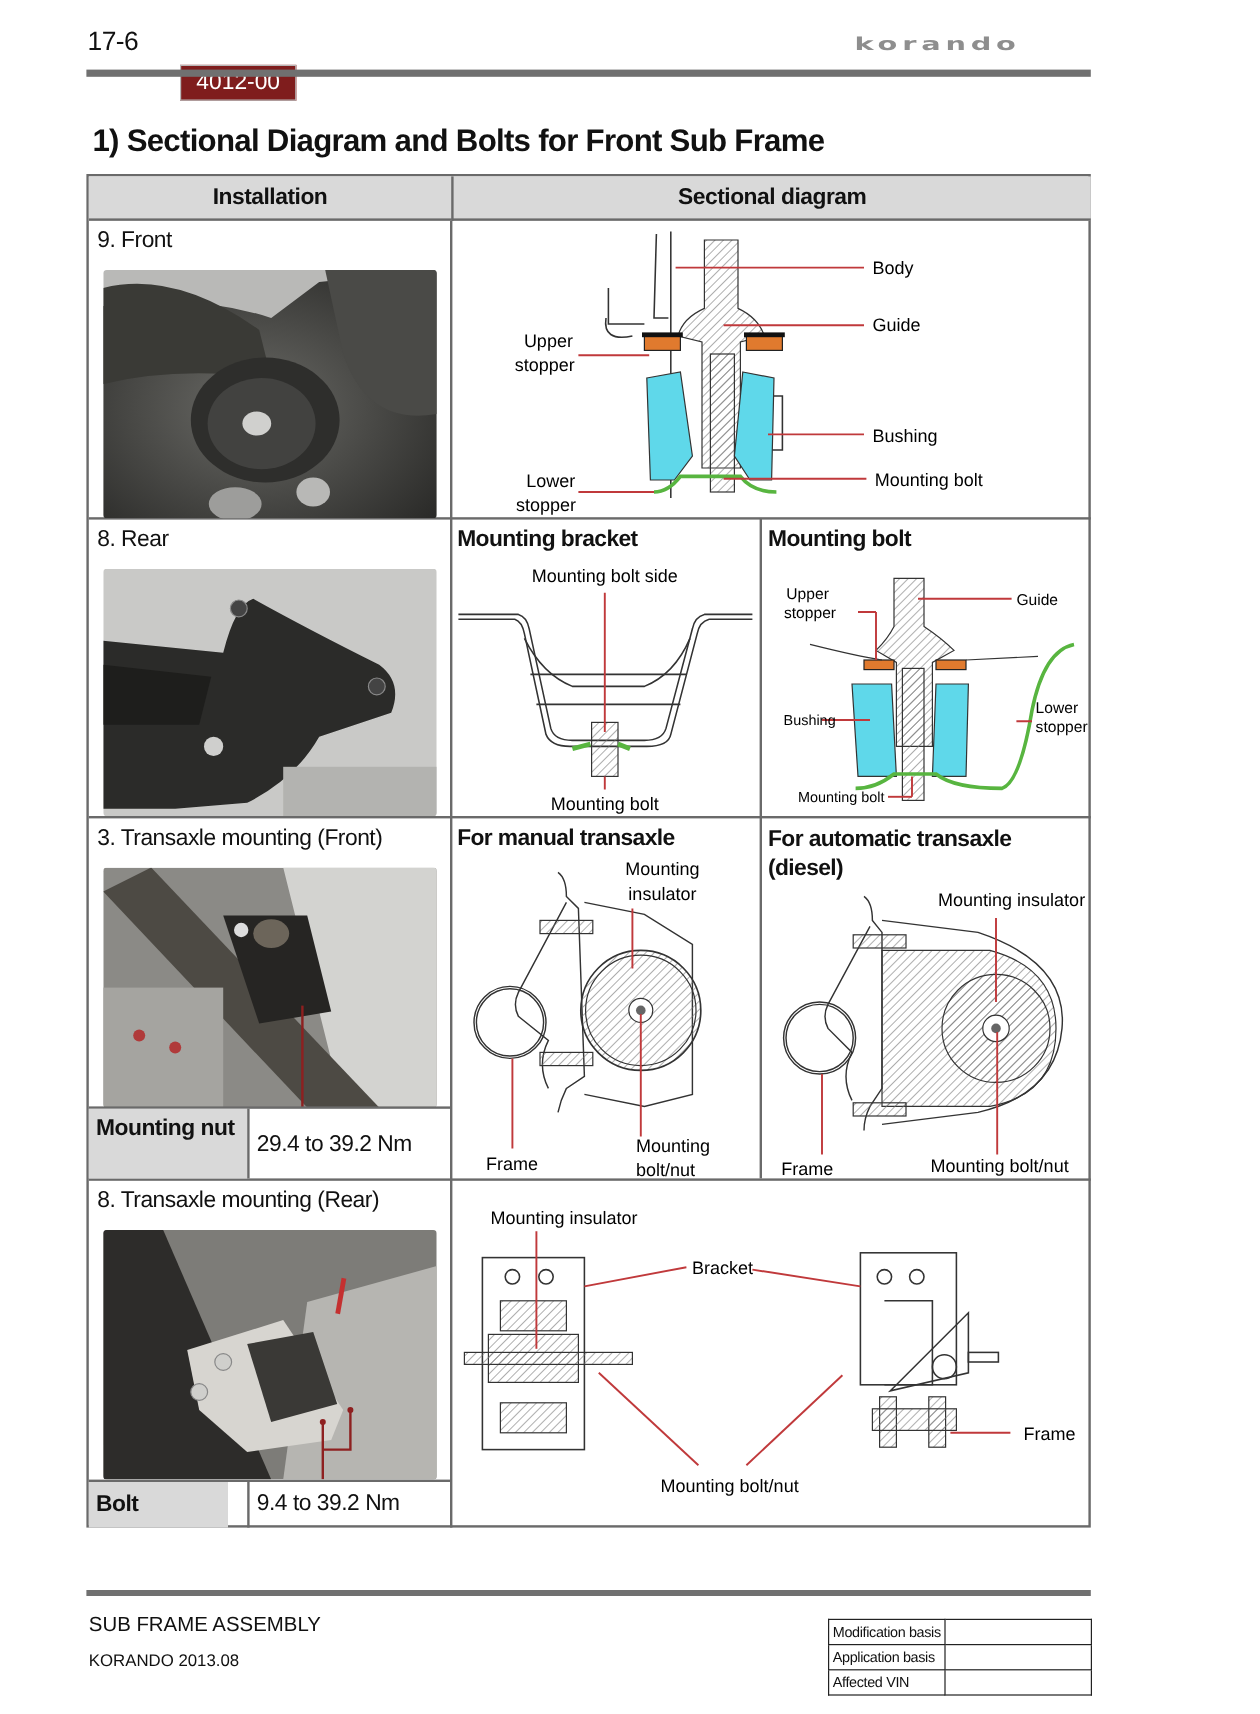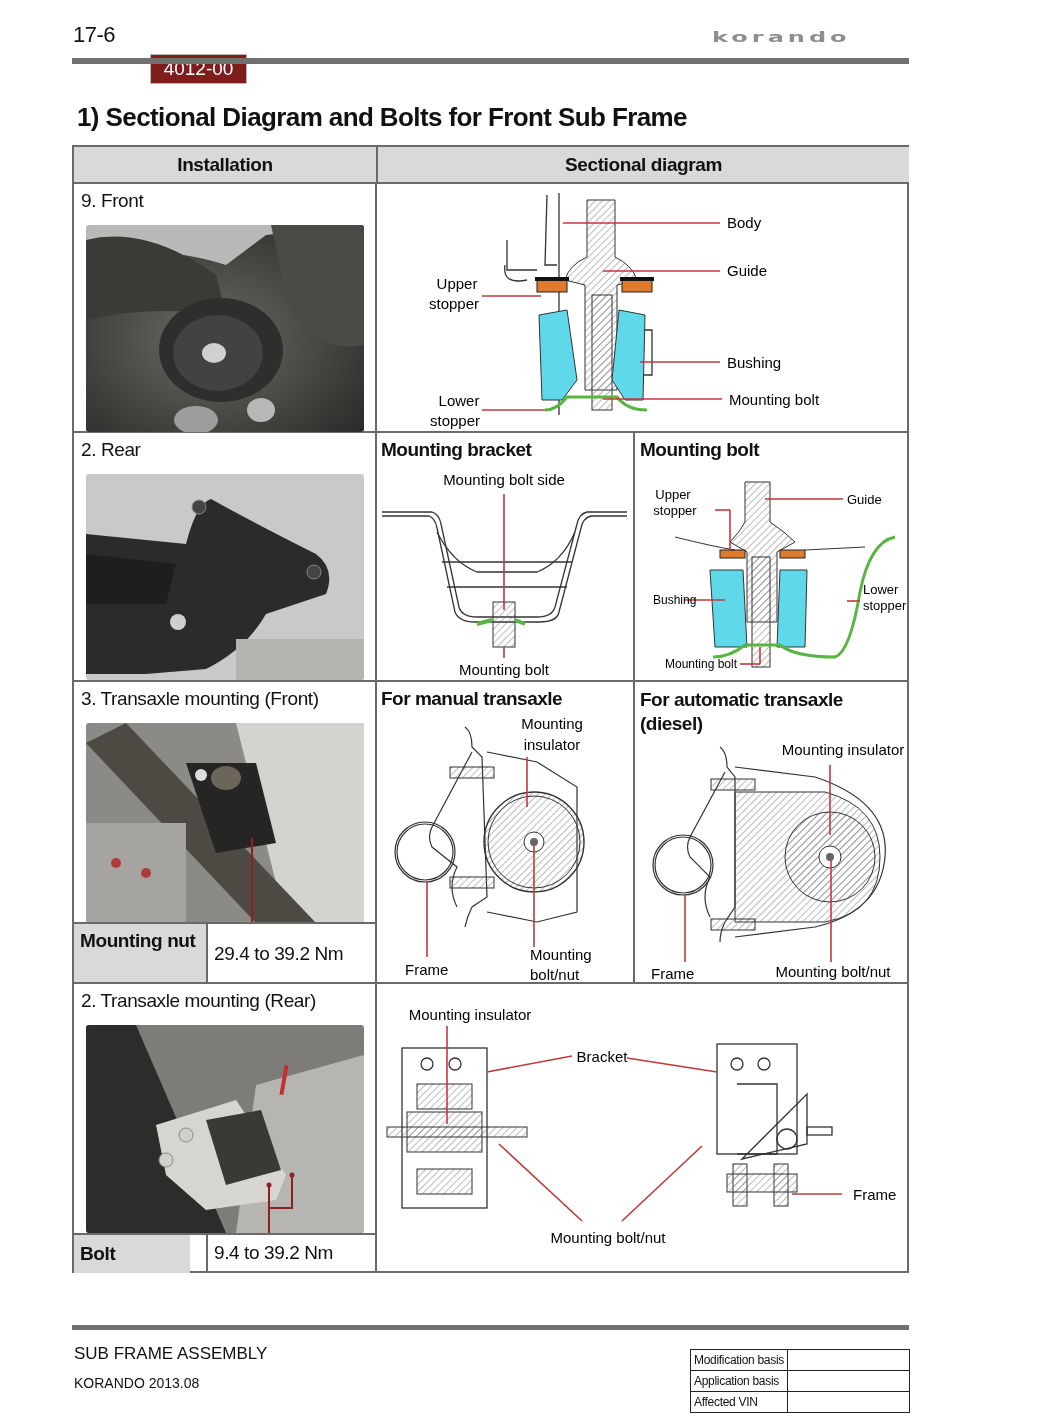--- a/index.html
+++ b/index.html
@@ -106,21 +106,21 @@
       <text x="350" y="91" font-size="15">Guide</text>
       <text x="80" y="104" font-size="15" text-anchor="middle">Upper</text>
       <text x="77" y="124" font-size="15" text-anchor="middle">stopper</text>
       <text x="350" y="183" font-size="15">Bushing</text>
       <text x="352" y="220" font-size="15">Mounting bolt</text>
       <text x="82" y="221" font-size="15" text-anchor="middle">Lower</text>
       <text x="78" y="241" font-size="15" text-anchor="middle">stopper</text>
     </svg>
   </div>
 
-  <div class="abs cell-label" style="left:7px; top:292px;">2. Rear</div>
+  <div class="abs cell-label" style="left:7px; top:292px;">8. Rear</div>
   <div class="abs photo" style="left:12px; top:327px; width:278px; height:206px;">
     <svg width="278" height="206" viewBox="0 0 278 206">
       <rect width="278" height="206" fill="#c9c9c7"></rect>
       <path d="M0,60 L100,70 Q110,30 125,25 Q170,50 230,80 Q250,95 240,120 L180,140 Q160,175 120,195 L60,200 L0,200 Z" fill="#2b2b29"></path>
       <path d="M0,80 L90,90 L80,130 L0,130 Z" fill="#1e1e1c"></path>
       <circle cx="113" cy="33" r="7" fill="#444" stroke="#888"></circle>
       <circle cx="228" cy="98" r="7" fill="#444" stroke="#888"></circle>
       <circle cx="92" cy="148" r="8" fill="#cfcfcd"></circle>
       <rect x="150" y="165" width="128" height="41" fill="#b3b3b0"></rect>
     </svg>
@@ -245,21 +245,21 @@
         <line x1="195" y1="58" x2="195" y2="128"></line>
         <line x1="196" y1="153" x2="196" y2="255"></line>
         <line x1="50" y1="188" x2="50" y2="255"></line>
       </g>
       <text x="208" y="48" font-size="15" text-anchor="middle">Mounting insulator</text>
       <text x="16" y="272" font-size="15">Frame</text>
       <text x="198" y="270" font-size="15" text-anchor="middle">Mounting bolt/nut</text>
     </svg>
   </div>
 
-  <div class="abs cell-label" style="left:7px; top:843px;">2. Transaxle mounting (Rear)</div>
+  <div class="abs cell-label" style="left:7px; top:843px;">8. Transaxle mounting (Rear)</div>
   <div class="abs photo" style="left:12px; top:878px; width:278px; height:208px;">
     <svg width="278" height="208" viewBox="0 0 278 208">
       <rect width="278" height="208" fill="#7d7c78"></rect>
       <path d="M0,0 L50,0 L140,208 L0,208 Z" fill="#2d2c2a"></path>
       <path d="M170,60 L278,30 L278,208 L150,208 Z" fill="#b6b5b1"></path>
       <path d="M70,100 L150,75 L200,150 L190,175 L120,185 L80,150 Z" fill="#d7d5d0"></path>
       <path d="M120,95 L175,85 L195,145 L140,160 Z" fill="#3a3936"></path>
       <circle cx="100" cy="110" r="7" fill="#cfcfcc" stroke="#888"></circle>
       <circle cx="80" cy="135" r="7" fill="#cfcfcc" stroke="#888"></circle>
       <rect x="196" y="40" width="4" height="30" fill="#c43030" transform="rotate(10 198 55)"></rect>

